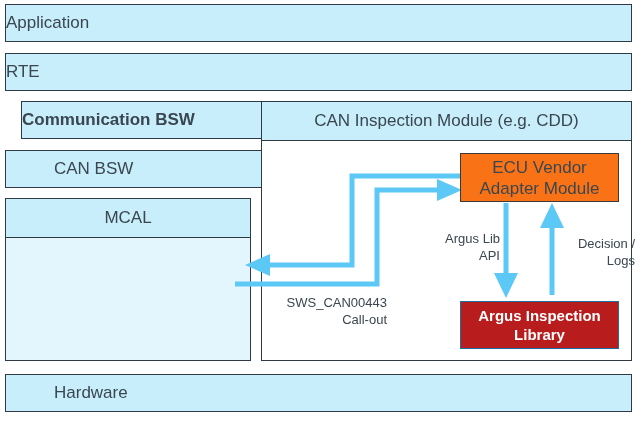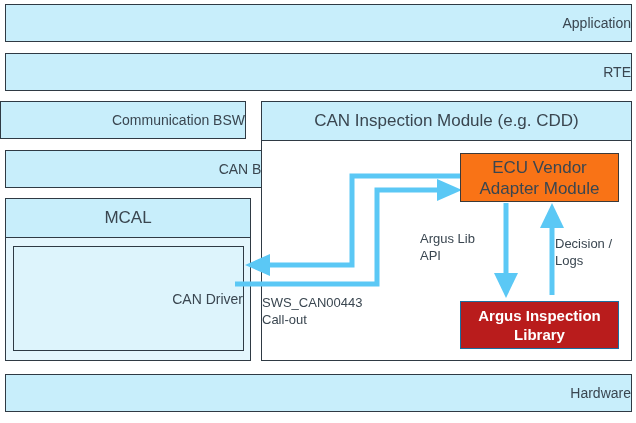--- a/index.html
+++ b/index.html
@@ -1,51 +1,48 @@
 <!DOCTYPE html>
 <html><head>
 <meta charset="utf-8">
 <style>
   html, body { margin:0; padding:0; background:#ffffff; }
   body { width:636px; height:423px; position:relative; overflow:hidden;
          font-family:"Liberation Sans", sans-serif; color:#3a4650; }
   .box { position:absolute; box-sizing:border-box; border:1px solid #2f3a44; }
-  .bar { background:#c8eefb; display:flex; align-items:center; justify-content:flex-end; font-size:14px; }
+  .bar { background:#c8eefb; display:flex; align-items:center; justify-content:flex-start; font-size:17px; }
   .white { background:#ffffff; }
   .pale { background:#e4f6fd; }
   .hdr { position:absolute; left:0; right:0; top:0; height:38px; background:#c8eefb;
          border-bottom:1px solid #2f3a44; display:flex; align-items:center; justify-content:center; font-size:17px; }
-  .label { position:absolute; font-size:13px; text-align:left; line-height:17px; color:#3a4650; }
+  .label { position:absolute; font-size:13px; text-align:right; line-height:17px; color:#3a4650; }
   svg { position:absolute; left:0; top:0; }
 </style>
 </head>
 <body>
 
 <div class="box bar" style="left:5px;top:4px;width:627px;height:38px;">
   <span>Application</span>
 </div>
 
 <div class="box bar" style="left:5px;top:53px;width:627px;height:38px;">
   <span>RTE</span>
 </div>
 
-<div class="box bar" style="left:0;top:101px;width:246px;height:38px;">
+<div class="box bar" style="left:21px;top:101px;width:246px;height:38px;font-weight:bold;">
   <span>Communication BSW</span>
 </div>
 
 <div class="box bar" style="left:5px;top:150px;width:280px;height:38px;padding-left:48px;">
   <span>CAN BSW</span>
 </div>
 
 <div class="box pale" style="left:5px;top:198px;width:246px;height:163px;">
   <div class="hdr">
     <span>MCAL</span>
-  </div>
-  <div class="box bar pale" style="left:7px;top:47px;width:231px;height:105px;background:#ddf4fc;">
-    <span>CAN Driver</span>
   </div>
 </div>
 
 <div class="box white" style="left:261px;top:101px;width:371px;height:260px;">
   <div class="hdr">
     <span>CAN Inspection Module (e.g. CDD)</span>
   </div>
 </div>
 
 <svg width="636" height="423">

